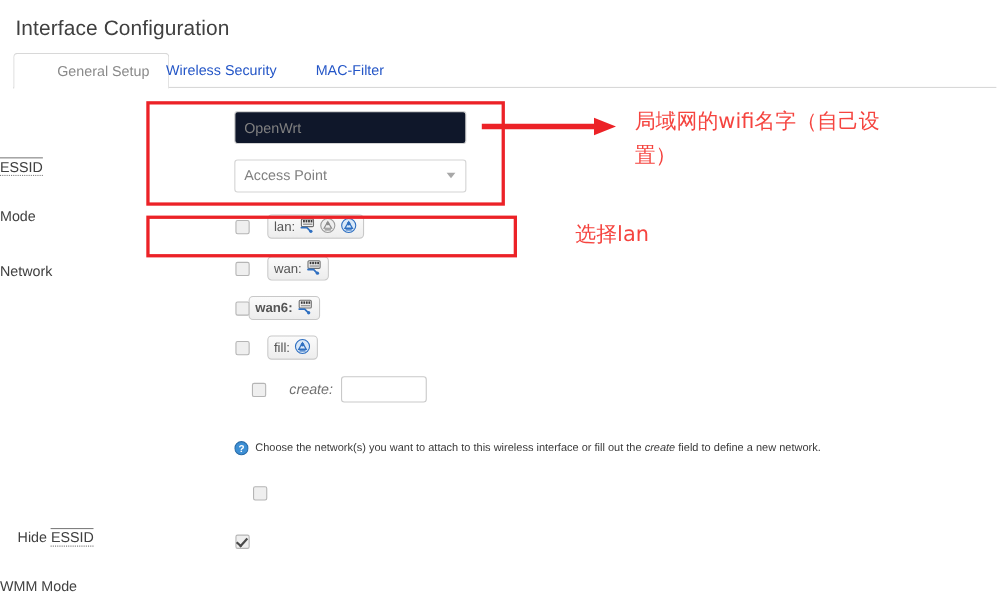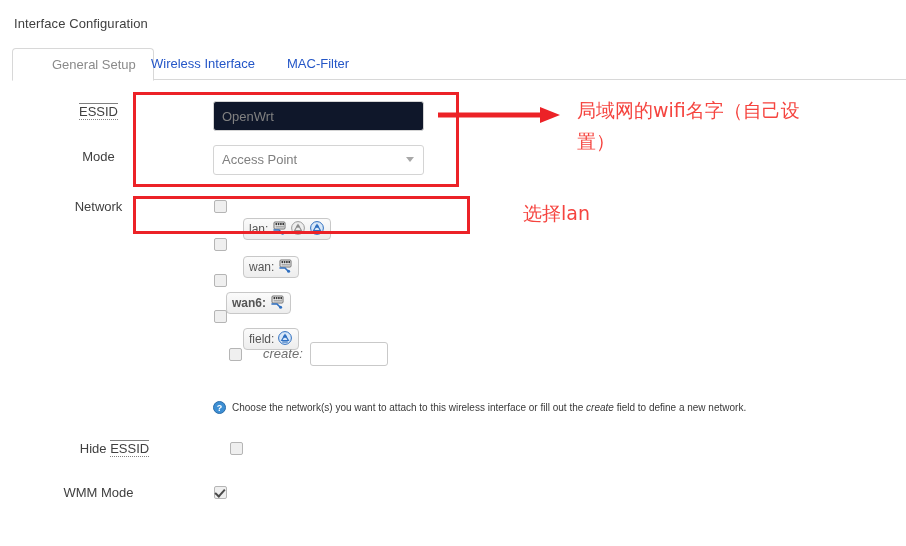--- a/index.html
+++ b/index.html
@@ -15,21 +15,21 @@
     color: #404040;
     position: relative;
     overflow: hidden;
   }
 
   
   .page-title {
     position: absolute;
     left: 14px;
     top: 16px;
-    font-size: 13px;
+    font-size: 19px;
     font-weight: normal;
     color: #404040;
     letter-spacing: 0.1px;
   }
 
   
   .tabs {
     position: absolute;
     left: 12px;
     top: 48px;
@@ -73,24 +73,25 @@
     width: 906px;
   }
   .row {
     position: relative;
     height: 48px;
   }
   .label {
     position: absolute;
     left: 0;
     width: 197px;
-    text-align: center;
+    text-align: left;
     font-size: 13px;
     color: #404040;
     white-space: nowrap;
+    margin-top: 40px;
   }
   abbr.dotted {
     text-decoration: none;
     border-bottom: 1px dotted #808080;
     cursor: help;
   }
   .abbr-top {
     border-top: 1px solid #808080;
     padding-top: 0;
   }
@@ -169,21 +170,20 @@
     box-sizing: border-box;
     border: 1px solid #c8c8c8;
     border-radius: 4px;
     background: linear-gradient(#fbfbfb, #ededed);
     padding: 0 5px;
     font-size: 12px;
     color: #555555;
     gap: 3px;
     cursor: pointer;
     white-space: nowrap;
-    margin-top: 23px;
   }
   .badge .ico { display: block; }
 
   .create-label {
     position: absolute;
     left: 248px;
     font-style: italic;
     color: #707070;
     font-size: 13px;
   }
@@ -236,21 +236,21 @@
   }
   svg.arrow { position: absolute; pointer-events: none; }
 </style>
 </head>
 <body>
 
 <div class="page-title">Interface Configuration</div>
 
 <div class="tabs">
   <div class="tab active">General Setup</div>
-  <div class="tab link tab-wireless">Wireless Interface</div>
+  <div class="tab link tab-wireless">Wireless Security</div>
   <div class="tab link tab-mac">MAC-Filter</div>
 </div>
 
 <div class="form">
 
   <div class="row" style="height:44px;">
     <div class="label" style="top:12px;">
       <abbr class="dotted abbr-top">ESSID</abbr>
     </div>
     <input class="txtinput" style="top: 9px;" type="text" value="OpenWrt">
@@ -337,21 +337,21 @@
           <path d="M3 10 L8 10 L11 13" stroke="#2f6fc0" stroke-width="1.6" fill="none" stroke-linecap="round"></path>
           <circle cx="11.6" cy="13.3" r="1.5" fill="#2f6fc0"></circle>
         </svg>
       </span>
     </div>
   </div>
 
   <div class="row" style="height:36px;">
     <div class="cbox" style="left:214px; top:11px;"></div>
     <div class="badge" style="left:243px; top:6px;">
-      <span>field:</span>
+      <span>fill:</span>
       <span class="ico">
         <svg width="16" height="16" viewBox="0 0 16 16">
           <circle cx="8" cy="8" r="6.4" fill="#d9e8f8" stroke="#2f6fc0" stroke-width="1"></circle>
           <path d="M4.6 10.5 L8 4.6 L11.4 10.5 Z" fill="none" stroke="#2f6fc0" stroke-width="1.2"></path>
           <circle cx="8" cy="6.3" r="1.6" fill="#2f6fc0"></circle>
           <path d="M5.2 12 L10.8 12" stroke="#2f6fc0" stroke-width="1.2"></path>
         </svg>
       </span>
     </div>
   </div>

